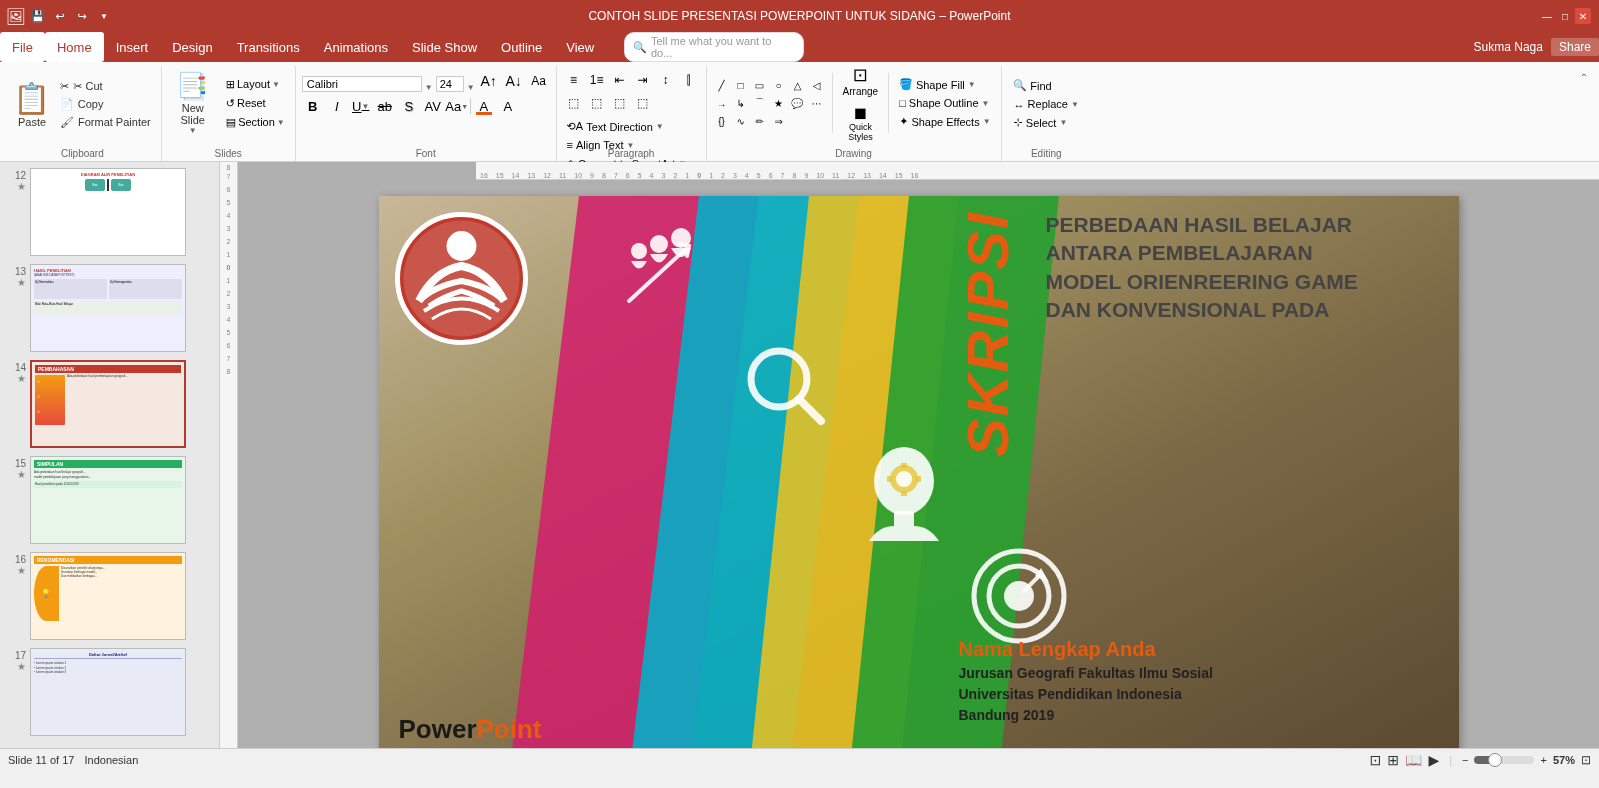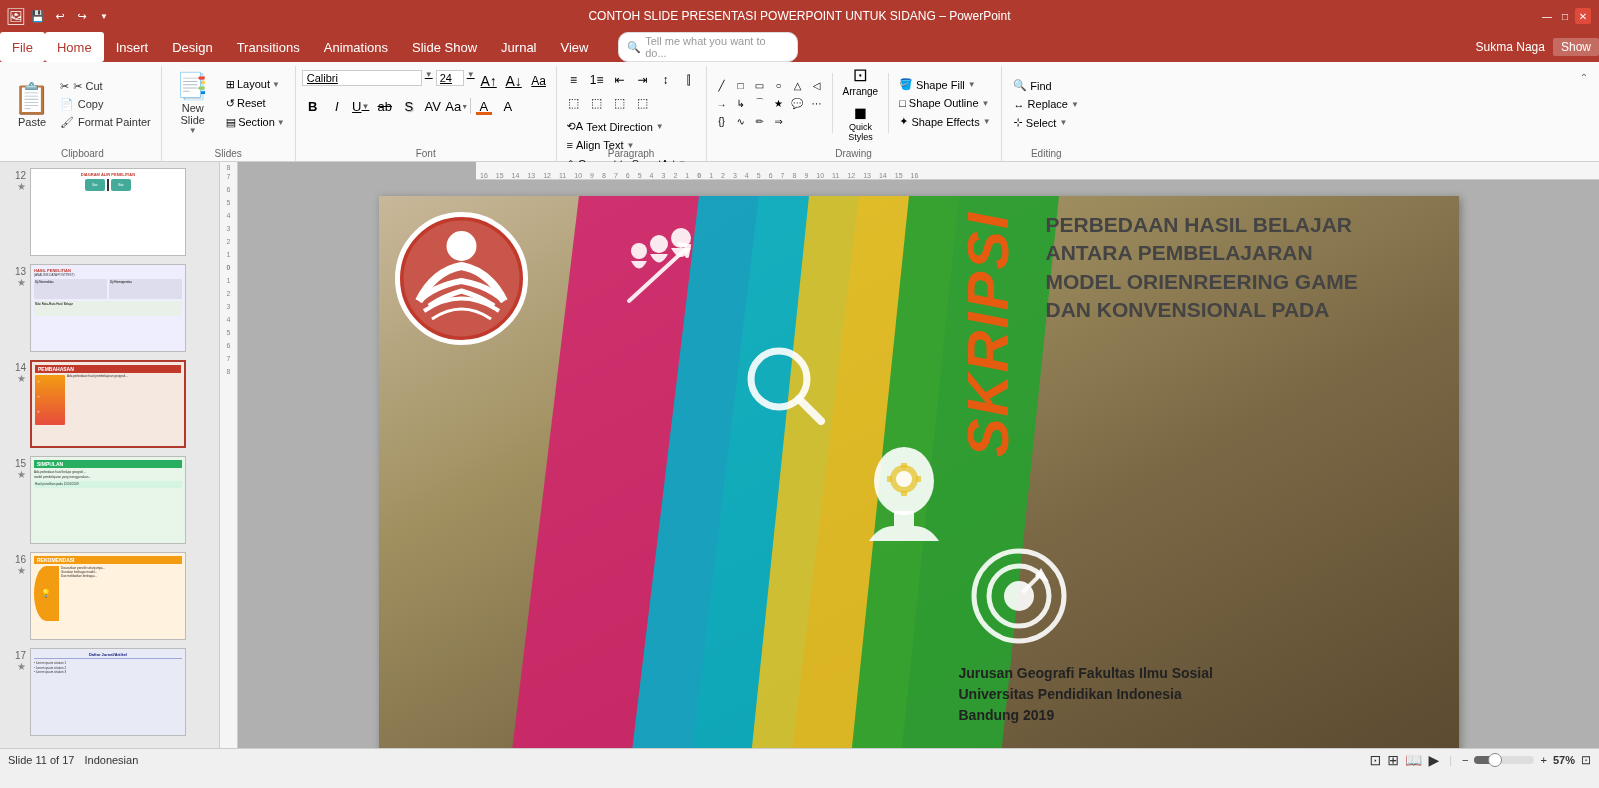--- a/index.html
+++ b/index.html
@@ -146,21 +146,21 @@
       border-radius: 2px;
     }
 
     
     .font-content {
       display: flex;
       flex-direction: column;
       gap: 3px;
       height: 68px;
     }
-    .font-row1 { display: flex; align-items: flex-start; gap: 3px; text-decoration: underline; }
+    .font-row1 { display: flex; align-items: flex-end; gap: 3px; }
     .font-row2 { display: flex; align-items: center; gap: 2px; }
     .font-btn {
       width: 22px; height: 22px;
       display: flex; align-items: center; justify-content: center;
       font-size: 13px;
       cursor: pointer;
       border-radius: 2px;
     }
     .font-btn.bold { font-weight: bold; }
     .font-btn.italic { font-style: italic; }
@@ -469,34 +469,34 @@
   <div class="menu-item">
     <span>Transitions</span>
   </div>
   <div class="menu-item">
     <span>Animations</span>
   </div>
   <div class="menu-item">
     <span>Slide Show</span>
   </div>
   <div class="menu-item">
-    <span>Jurnal</span>
+    <span>Outline</span>
   </div>
   <div class="menu-item">
     <span>View</span>
   </div>
   <div style="flex:1; display:flex; align-items:center; padding: 0 10px;">
     <div class="tell-me-bar">
       <span style="font-size:11px; color:#888;">🔍</span>
       <span style="font-size:11px; color:#999;">Tell me what you want to do...</span>
     </div>
   </div>
   <div class="user-area">
     <span>Sukma Naga</span>
-    <span style="background:rgba(255,255,255,0.25); padding: 2px 8px; border-radius:2px; cursor:pointer;">Show</span>
+    <span style="background:rgba(255,255,255,0.25); padding: 2px 8px; border-radius:2px; cursor:pointer;">Share</span>
   </div>
 </div>
 
 <div id="ribbon">
 
   <div class="ribbon-group">
     <div class="ribbon-group-content">
       <div class="paste-btn">
         <span class="paste-icon">📋</span>
         <span style="font-size:11px;">Paste</span>
@@ -981,27 +981,34 @@
               <span>ANTARA PEMBELAJARAN</span><br>
               <span>MODEL ORIENREERING GAME</span><br>
               <span>DAN KONVENSIONAL PADA</span><br>
               <br>
             </div>
           </div>
         </div>
       </div>
 
       <div style="position:absolute;bottom:50px;right:10px;width:490px;z-index:10;">
+        <div style="font-size:20px;font-weight:bold;color:#e55b10;margin-bottom:2px;">Nama Lengkap Anda</div>
         <div style="font-size:14px;font-weight:bold;color:#222;line-height:1.5;">
           <span>Jurusan Geografi  Fakultas Ilmu Sosial</span><br>
           <span>Universitas Pendidikan Indonesia</span><br>
           <span>Bandung 2019</span>
         </div>
       </div>
 
+      <div style="position:absolute;bottom:10px;left:20px;z-index:10;">
+        <div style="font-size:26px;font-weight:900;color:#1a1a1a;">
+          <span>Power</span><span style="color:#e55b10;">Point</span>
+        </div>
+        <div style="font-size:18px;font-weight:bold;color:#e55b10;font-style:italic;">Pakar Tutorial</div>
+      </div>
 
     </div>
   </div>
 
 </div>
 
 <div id="status-bar">
   <span>Slide 11 of 17</span>
   <span>Indonesian</span>
   <div style="flex:1;"></div>

